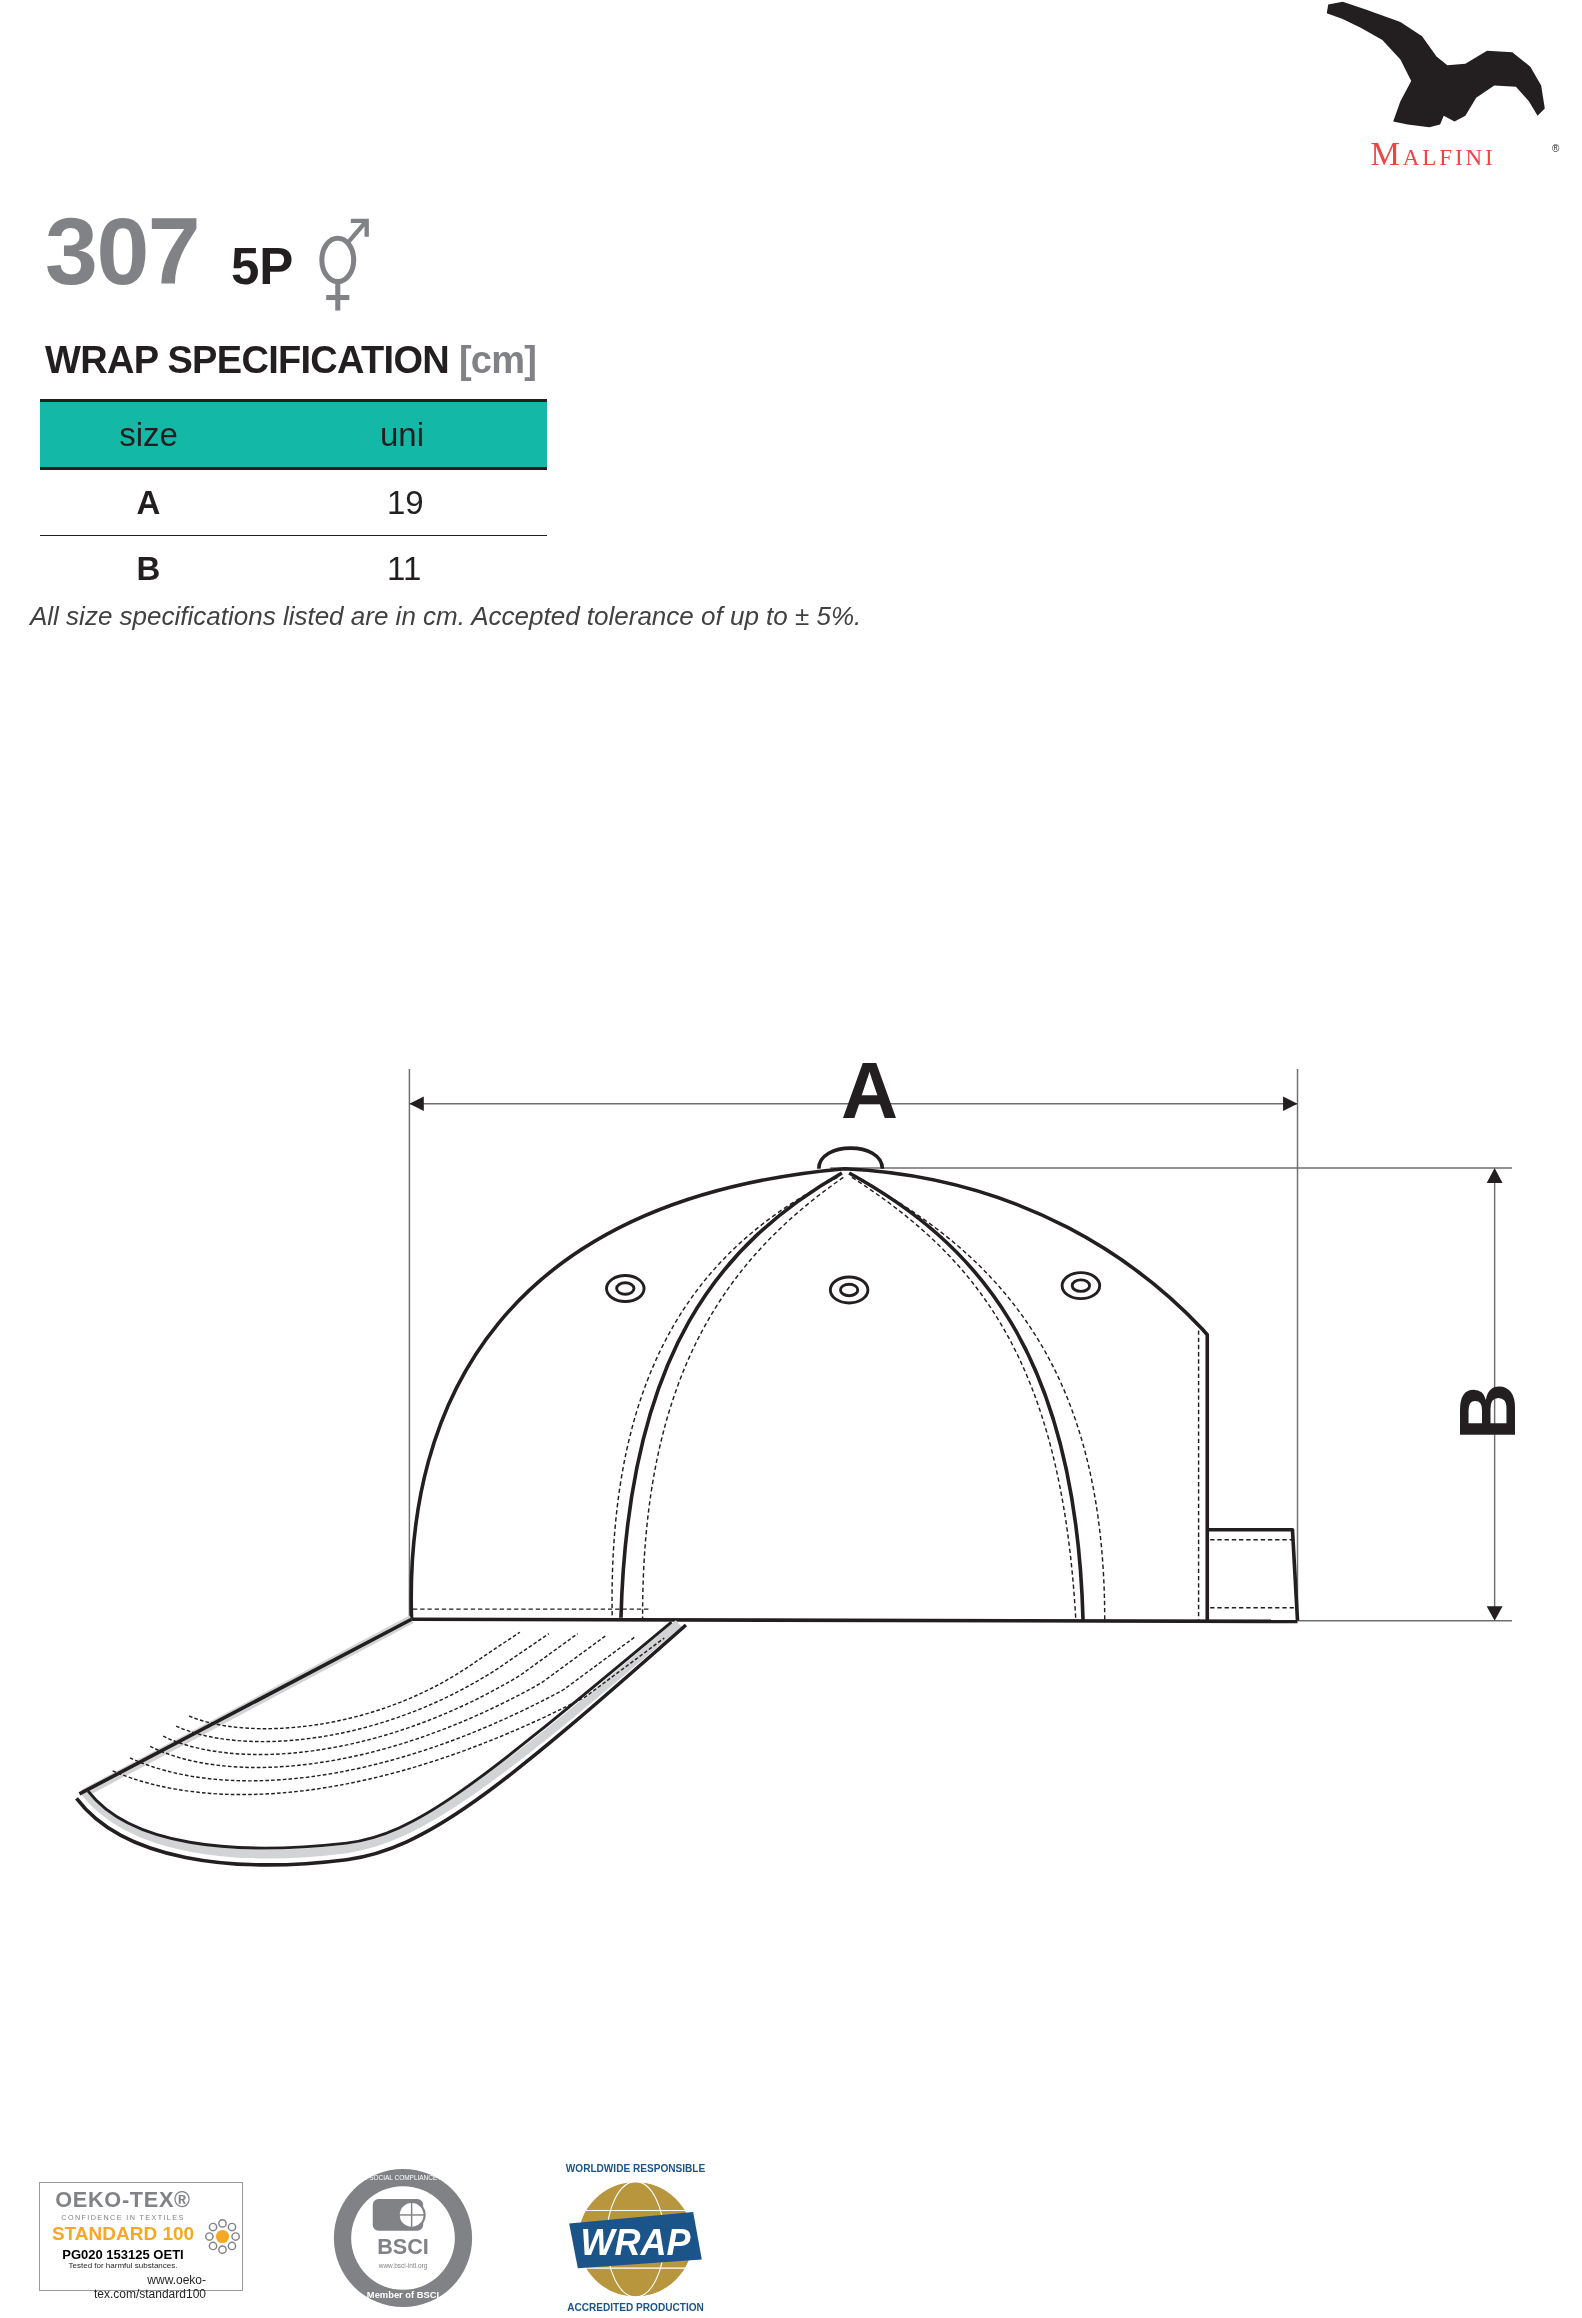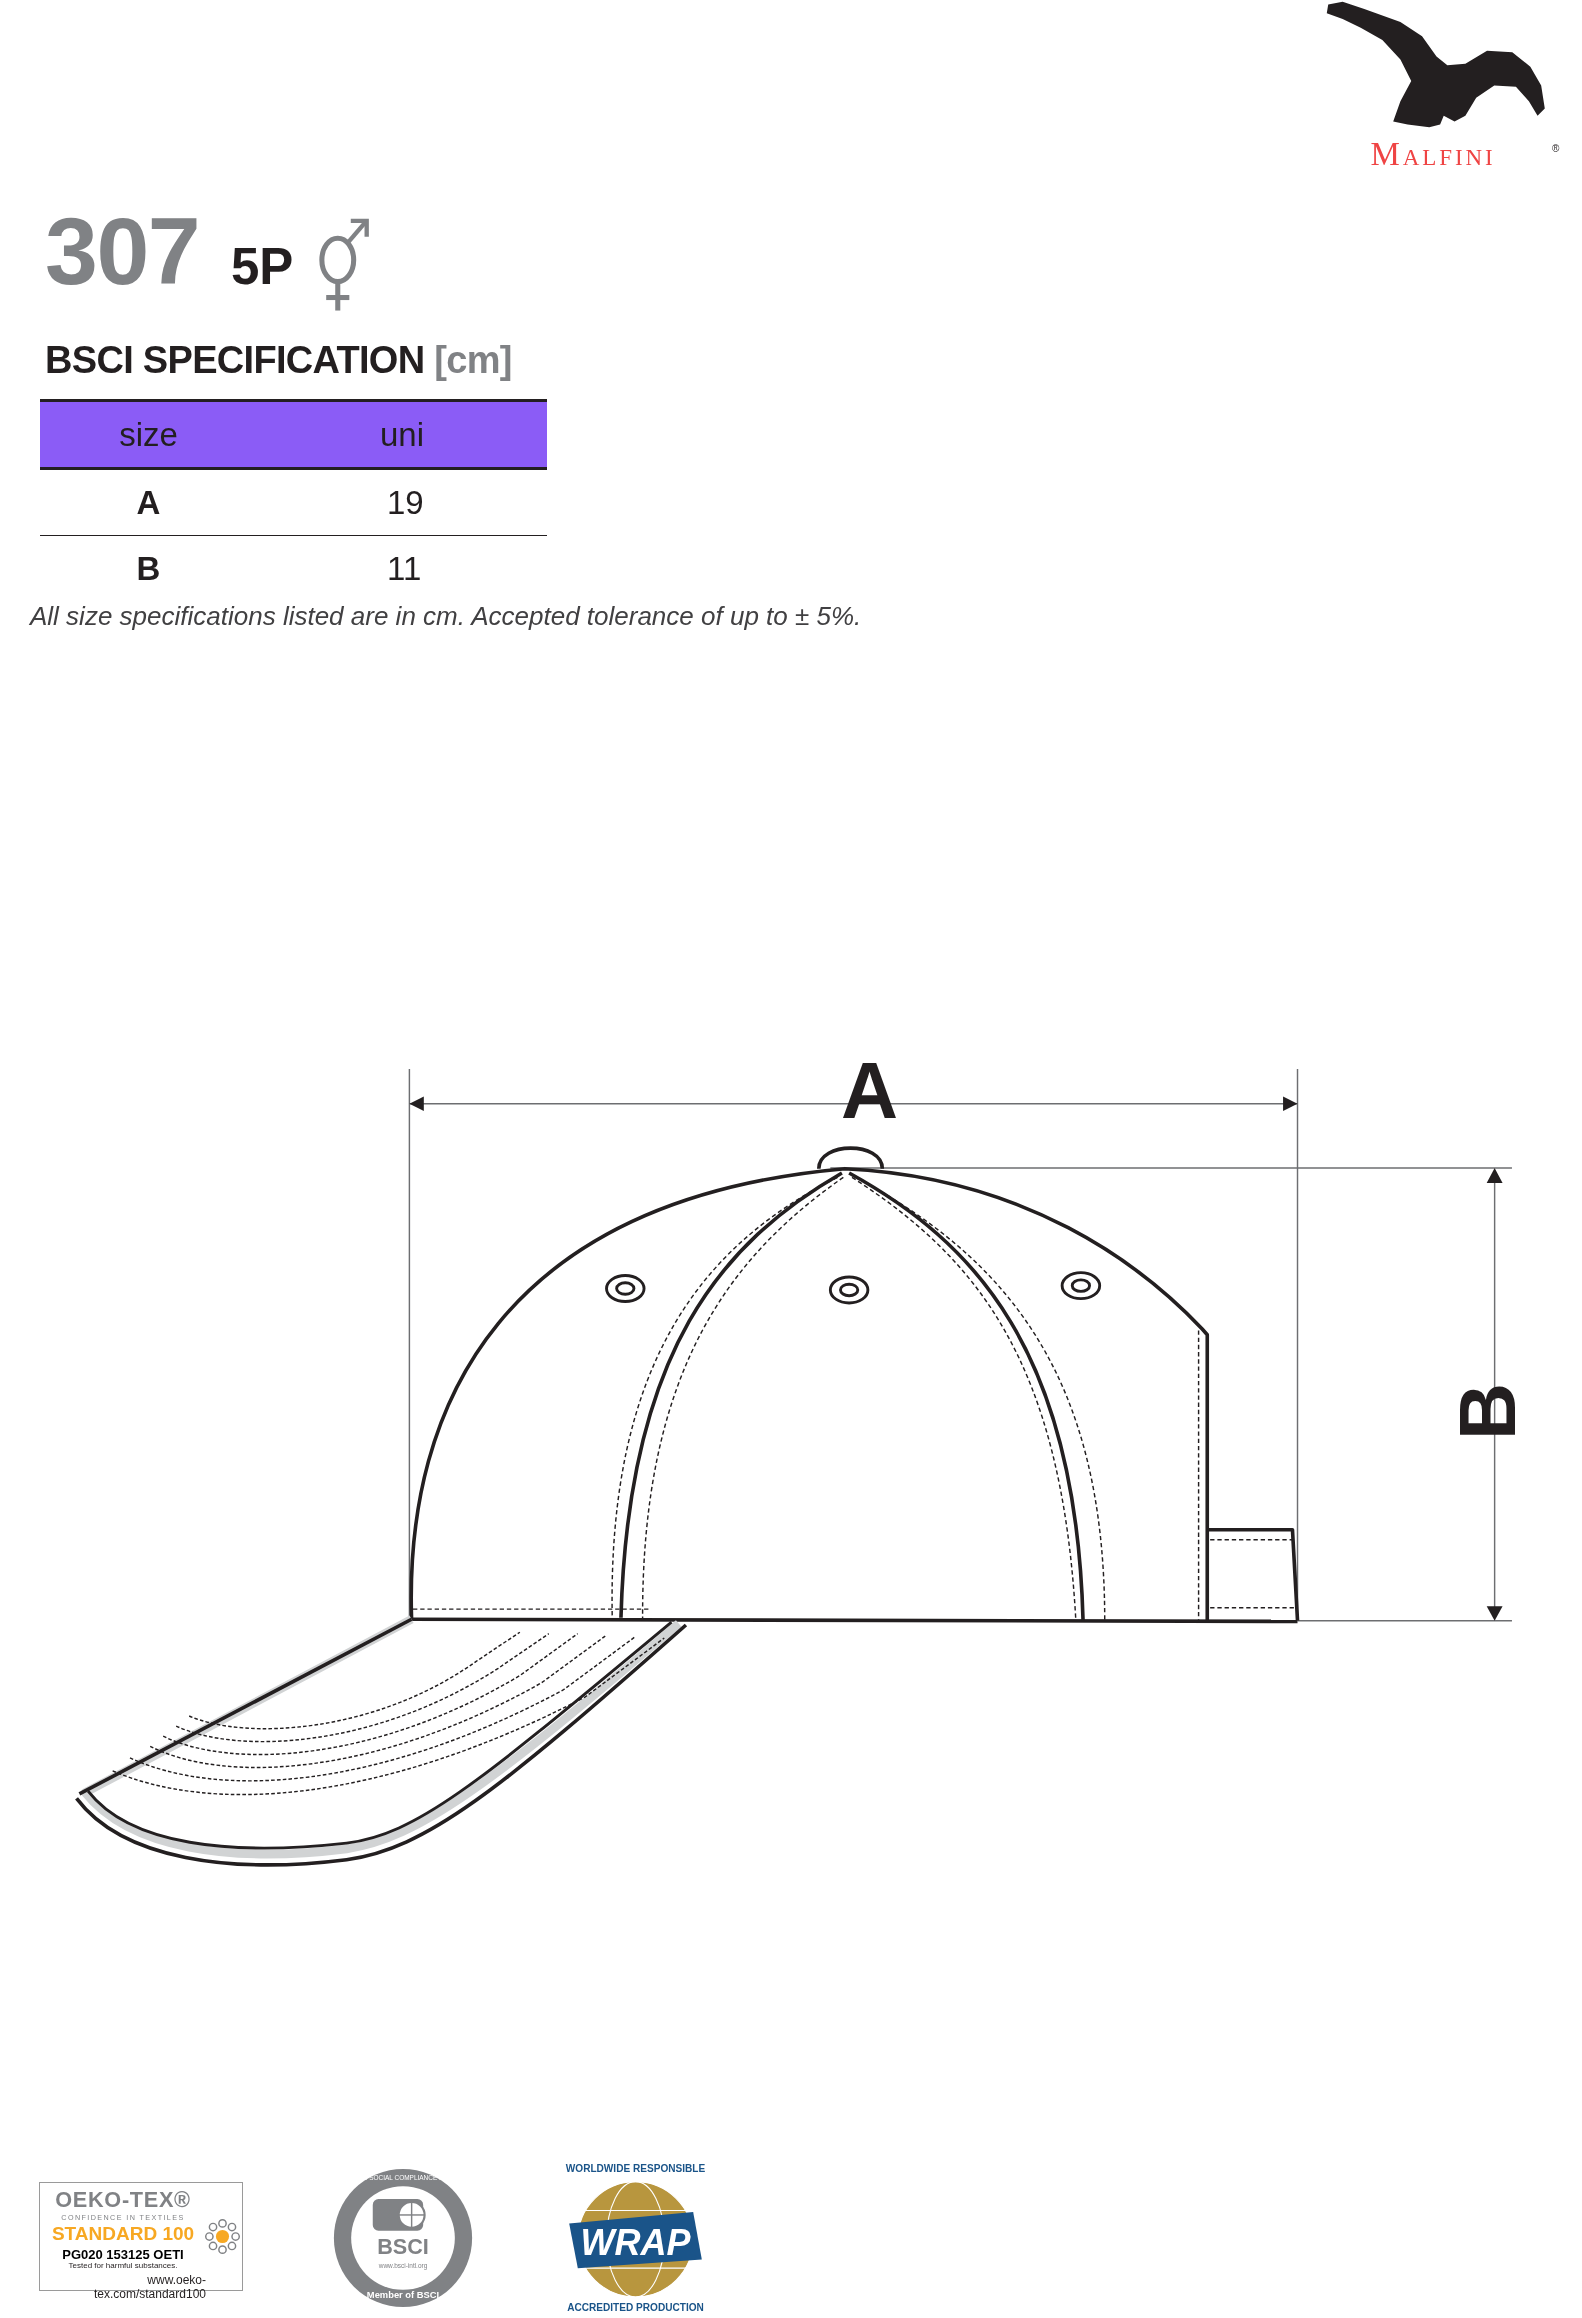--- a/index.html
+++ b/index.html
@@ -21,21 +21,21 @@
     .variant { position: absolute; left: 186px; top: 30px; font-size: 51px; font-weight: bold;
                color: #231f20; line-height: 72px; }
     .gender-icon { position: absolute; left: 271px; top: 17.3px; width: 58px; height: 94px; }
 
     
     .spec-heading { position: absolute; left: 45px; top: 339px; font-size: 38px; font-weight: bold;
                     color: #231f20; letter-spacing: -0.7px; white-space: nowrap; }
     .spec-heading .unit { color: #808285; }
     .spec-table { position: absolute; left: 40px; top: 399px; width: 507px; border-collapse: collapse; }
     .spec-table th, .spec-table td { height: 65px; font-size: 33px; padding: 0; }
-    .spec-table thead tr { background: #8b5cf6; border-top: 3.6px solid #231f20; border-bottom: 3.6px solid #231f20; }
+    .spec-table thead tr { background: #14b8a6; border-top: 3.6px solid #231f20; border-bottom: 3.6px solid #231f20; }
     .spec-table th.c1 { font-weight: normal; width: 217px; text-align: center; }
     .spec-table th.c2 { font-weight: normal; text-align: left; padding-left: 123px; }
     .spec-table td.c1 { font-weight: bold; text-align: center; }
     .spec-table td.c2 { text-align: left; padding-left: 130px; }
     .spec-table tbody tr.first { border-bottom: 1.4px solid #231f20; }
     .note { position: absolute; left: 30px; top: 601px; font-size: 26px; font-style: italic;
             color: #414042; white-space: nowrap; font-weight: 300; }
 
     
     .drawing { position: absolute; left: 0; top: 1011px; width: 1582px; height: 867px; }
@@ -80,21 +80,21 @@
   <svg class="gender-icon" viewBox="0 0 80 130">
     <ellipse cx="30" cy="58" rx="22" ry="30" fill="none" stroke="#808285" stroke-width="7"></ellipse>
     <line x1="30" y1="88" x2="30" y2="128" stroke="#808285" stroke-width="7"></line>
     <line x1="14" y1="110" x2="46" y2="110" stroke="#808285" stroke-width="7"></line>
     <line x1="44" y1="34" x2="68" y2="6" stroke="#808285" stroke-width="6"></line>
     <polyline points="48,4 70,4 70,26" fill="none" stroke="#808285" stroke-width="6"></polyline>
   </svg>
 </div>
 
 <div class="spec-heading">
-  <span>BSCI SPECIFICATION</span>
+  <span>WRAP SPECIFICATION</span>
   <span class="unit">[cm]</span>
 </div>
 
 <table class="spec-table">
   <thead>
     <tr>
       <th class="c1">size</th>
       <th class="c2">uni</th>
     </tr>
   </thead>

